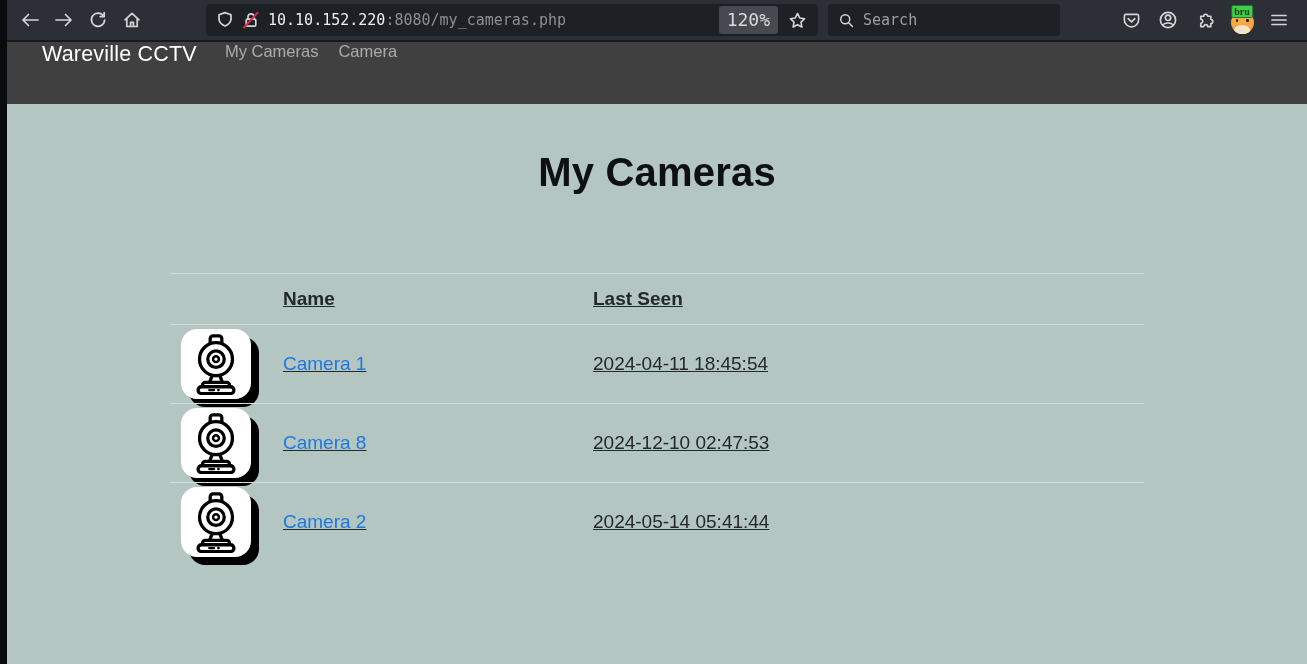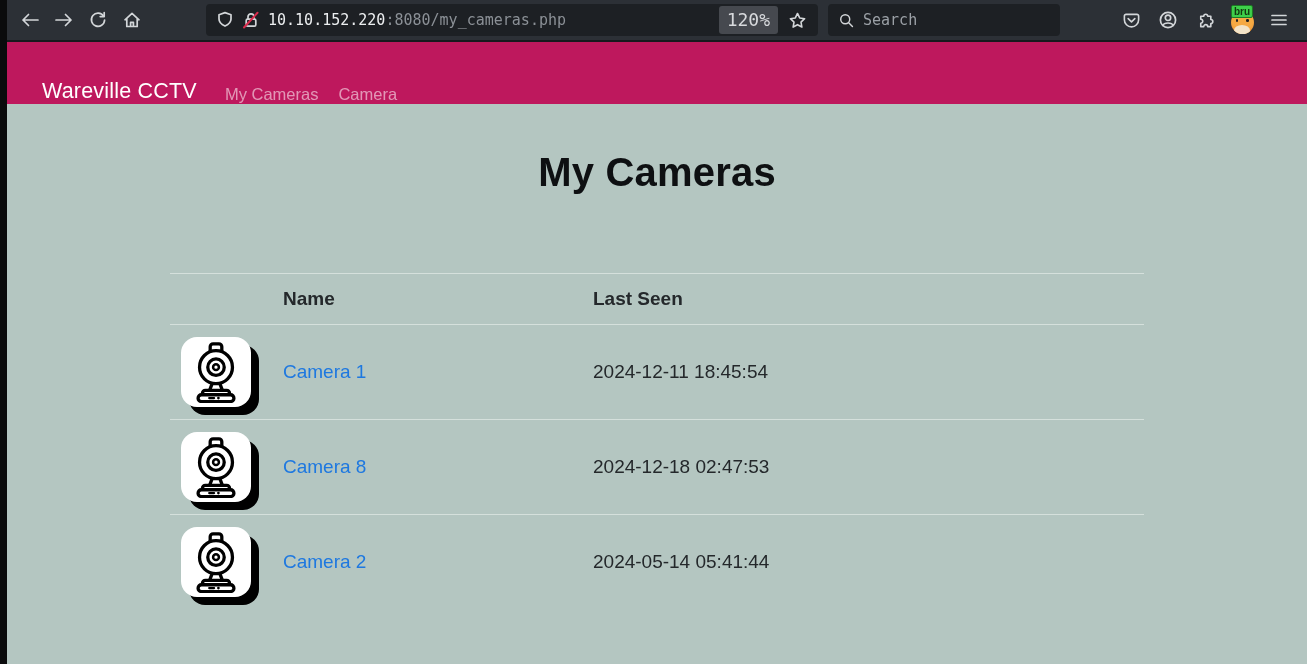--- a/index.html
+++ b/index.html
@@ -36,41 +36,41 @@
 
   .tb-right { margin-left:auto; display:flex; align-items:center; gap:7px; }
   .ext-bru { position:relative; width:30px; height:32px; display:flex; align-items:flex-end; justify-content:center; }
   .bru-face { position:relative; width:23px; height:23px; border-radius:50%;
               background:radial-gradient(circle at 50% 35%, #f6a943 0 55%, #e8862f 100%); overflow:hidden; margin-bottom:2px; }
   .bru-muzzle { position:absolute; left:50%; bottom:-2px; transform:translateX(-50%);
                 width:16px; height:11px; background:#f3e3c8; border-radius:50% 50% 40% 40%; }
   .bru-eye { position:absolute; top:8px; width:2.5px; height:2.5px; background:#222; border-radius:50%; }
   .bru-badge { position:absolute; top:1px; left:50%; transform:translateX(-50%);
                background:#3ecf4a; color:#123a10; border:1px solid #1d7a24; border-radius:2px;
-               font-family:Liberation Sans, sans-serif; font-size:10px; font-weight:bold;
+               font-family:Liberation Serif, serif; font-size:10px; font-weight:bold;
                line-height:11px; padding:0 2px; }
 
   
-  .navbar { height:62px; background:#be185d; display:flex; align-items:flex-end;
+  .navbar { height:62px; background:#404040; display:flex; align-items:flex-start;
             padding:0 35px; flex:0 0 auto; }
   .brand { color:#ffffff; font-size:21.5px; letter-spacing:0.2px; text-decoration:none; }
   .nav-links { display:flex; margin-left:28px; gap:20px; }
   .nav-link { color:rgba(255,255,255,0.55); font-size:16.5px; text-decoration:none; }
 
   
   .content { flex:1 1 auto; background:#b4c6c1; overflow:hidden; }
   .page-title { margin-top:44px; text-align:center; font-size:40px; font-weight:bold;
                 color:#0e1012; line-height:48px; letter-spacing:0.2px; }
   .table-wrap { width:974px; margin:77px auto 0 auto; }
   table.cams { width:100%; border-collapse:collapse; table-layout:fixed; }
   table.cams col.c1 { width:113px; } table.cams col.c2 { width:310px; } table.cams col.c3 { width:551px; }
   table.cams th, table.cams td { border-top:1px solid #d5e0dc; text-align:left;
-                                 font-size:19px; color:#24282b; vertical-align:middle; }
+                                 font-size:19px; color:#24282b; vertical-align:middle;text-decoration:underline; }
   table.cams th { padding:14px 0; font-weight:bold; }
-  table.cams td { padding:12px 0; }
+  table.cams td { padding:4px 0; }
   .cam-link { color:#1e78e0; text-decoration:none; font-size:19px; }
   .cam-time { color:#24282b; }
 
   .cam-icon { width:70px; height:70px; margin-left:11px; background:#ffffff; border-radius:16px;
               box-shadow:8px 8px 0 0 #000; display:flex; align-items:center; justify-content:center; }
   .cam-icon svg { width:62px; height:62px; display:block; }
 </style>
 </head>
 <body>
 
@@ -201,40 +201,40 @@
                     <circle cx="32" cy="27" r="3" fill="none" stroke-width="2.6"></circle>
                     <path d="M28 44 h8 l3 8 h-14 z"></path>
                     <rect x="18" y="51" width="28" height="6.5" rx="3"></rect>
                     <rect x="13.5" y="55.5" width="37" height="7" rx="3.5"></rect>
                     <line x1="25" y1="58.9" x2="30" y2="58.9" stroke-width="2.4" stroke-linecap="round"></line>
                     <circle cx="34.5" cy="58.9" r="1.4" fill="#000" stroke="none"></circle>
                   </svg>
                 </div>
               </td>
               <td><a class="cam-link" href="#">Camera 1</a></td>
-              <td class="cam-time">2024-12-11 18:45:54</td>
+              <td class="cam-time">2024-04-11 18:45:54</td>
             </tr>
             <tr>
               <td>
                 <div class="cam-icon">
                   <svg viewBox="0 0 64 64" fill="#fff" stroke="#000" stroke-width="3.4" stroke-linejoin="round">
                     <rect x="26" y="3" width="12" height="16" rx="3"></rect>
                     <circle cx="32" cy="27" r="17"></circle>
                     <circle cx="32" cy="27" r="8.5" fill="none"></circle>
                     <circle cx="32" cy="27" r="3" fill="none" stroke-width="2.6"></circle>
                     <path d="M28 44 h8 l3 8 h-14 z"></path>
                     <rect x="18" y="51" width="28" height="6.5" rx="3"></rect>
                     <rect x="13.5" y="55.5" width="37" height="7" rx="3.5"></rect>
                     <line x1="25" y1="58.9" x2="30" y2="58.9" stroke-width="2.4" stroke-linecap="round"></line>
                     <circle cx="34.5" cy="58.9" r="1.4" fill="#000" stroke="none"></circle>
                   </svg>
                 </div>
               </td>
               <td><a class="cam-link" href="#">Camera 8</a></td>
-              <td class="cam-time">2024-12-18 02:47:53</td>
+              <td class="cam-time">2024-12-10 02:47:53</td>
             </tr>
             <tr>
               <td>
                 <div class="cam-icon">
                   <svg viewBox="0 0 64 64" fill="#fff" stroke="#000" stroke-width="3.4" stroke-linejoin="round">
                     <rect x="26" y="3" width="12" height="16" rx="3"></rect>
                     <circle cx="32" cy="27" r="17"></circle>
                     <circle cx="32" cy="27" r="8.5" fill="none"></circle>
                     <circle cx="32" cy="27" r="3" fill="none" stroke-width="2.6"></circle>
                     <path d="M28 44 h8 l3 8 h-14 z"></path>

